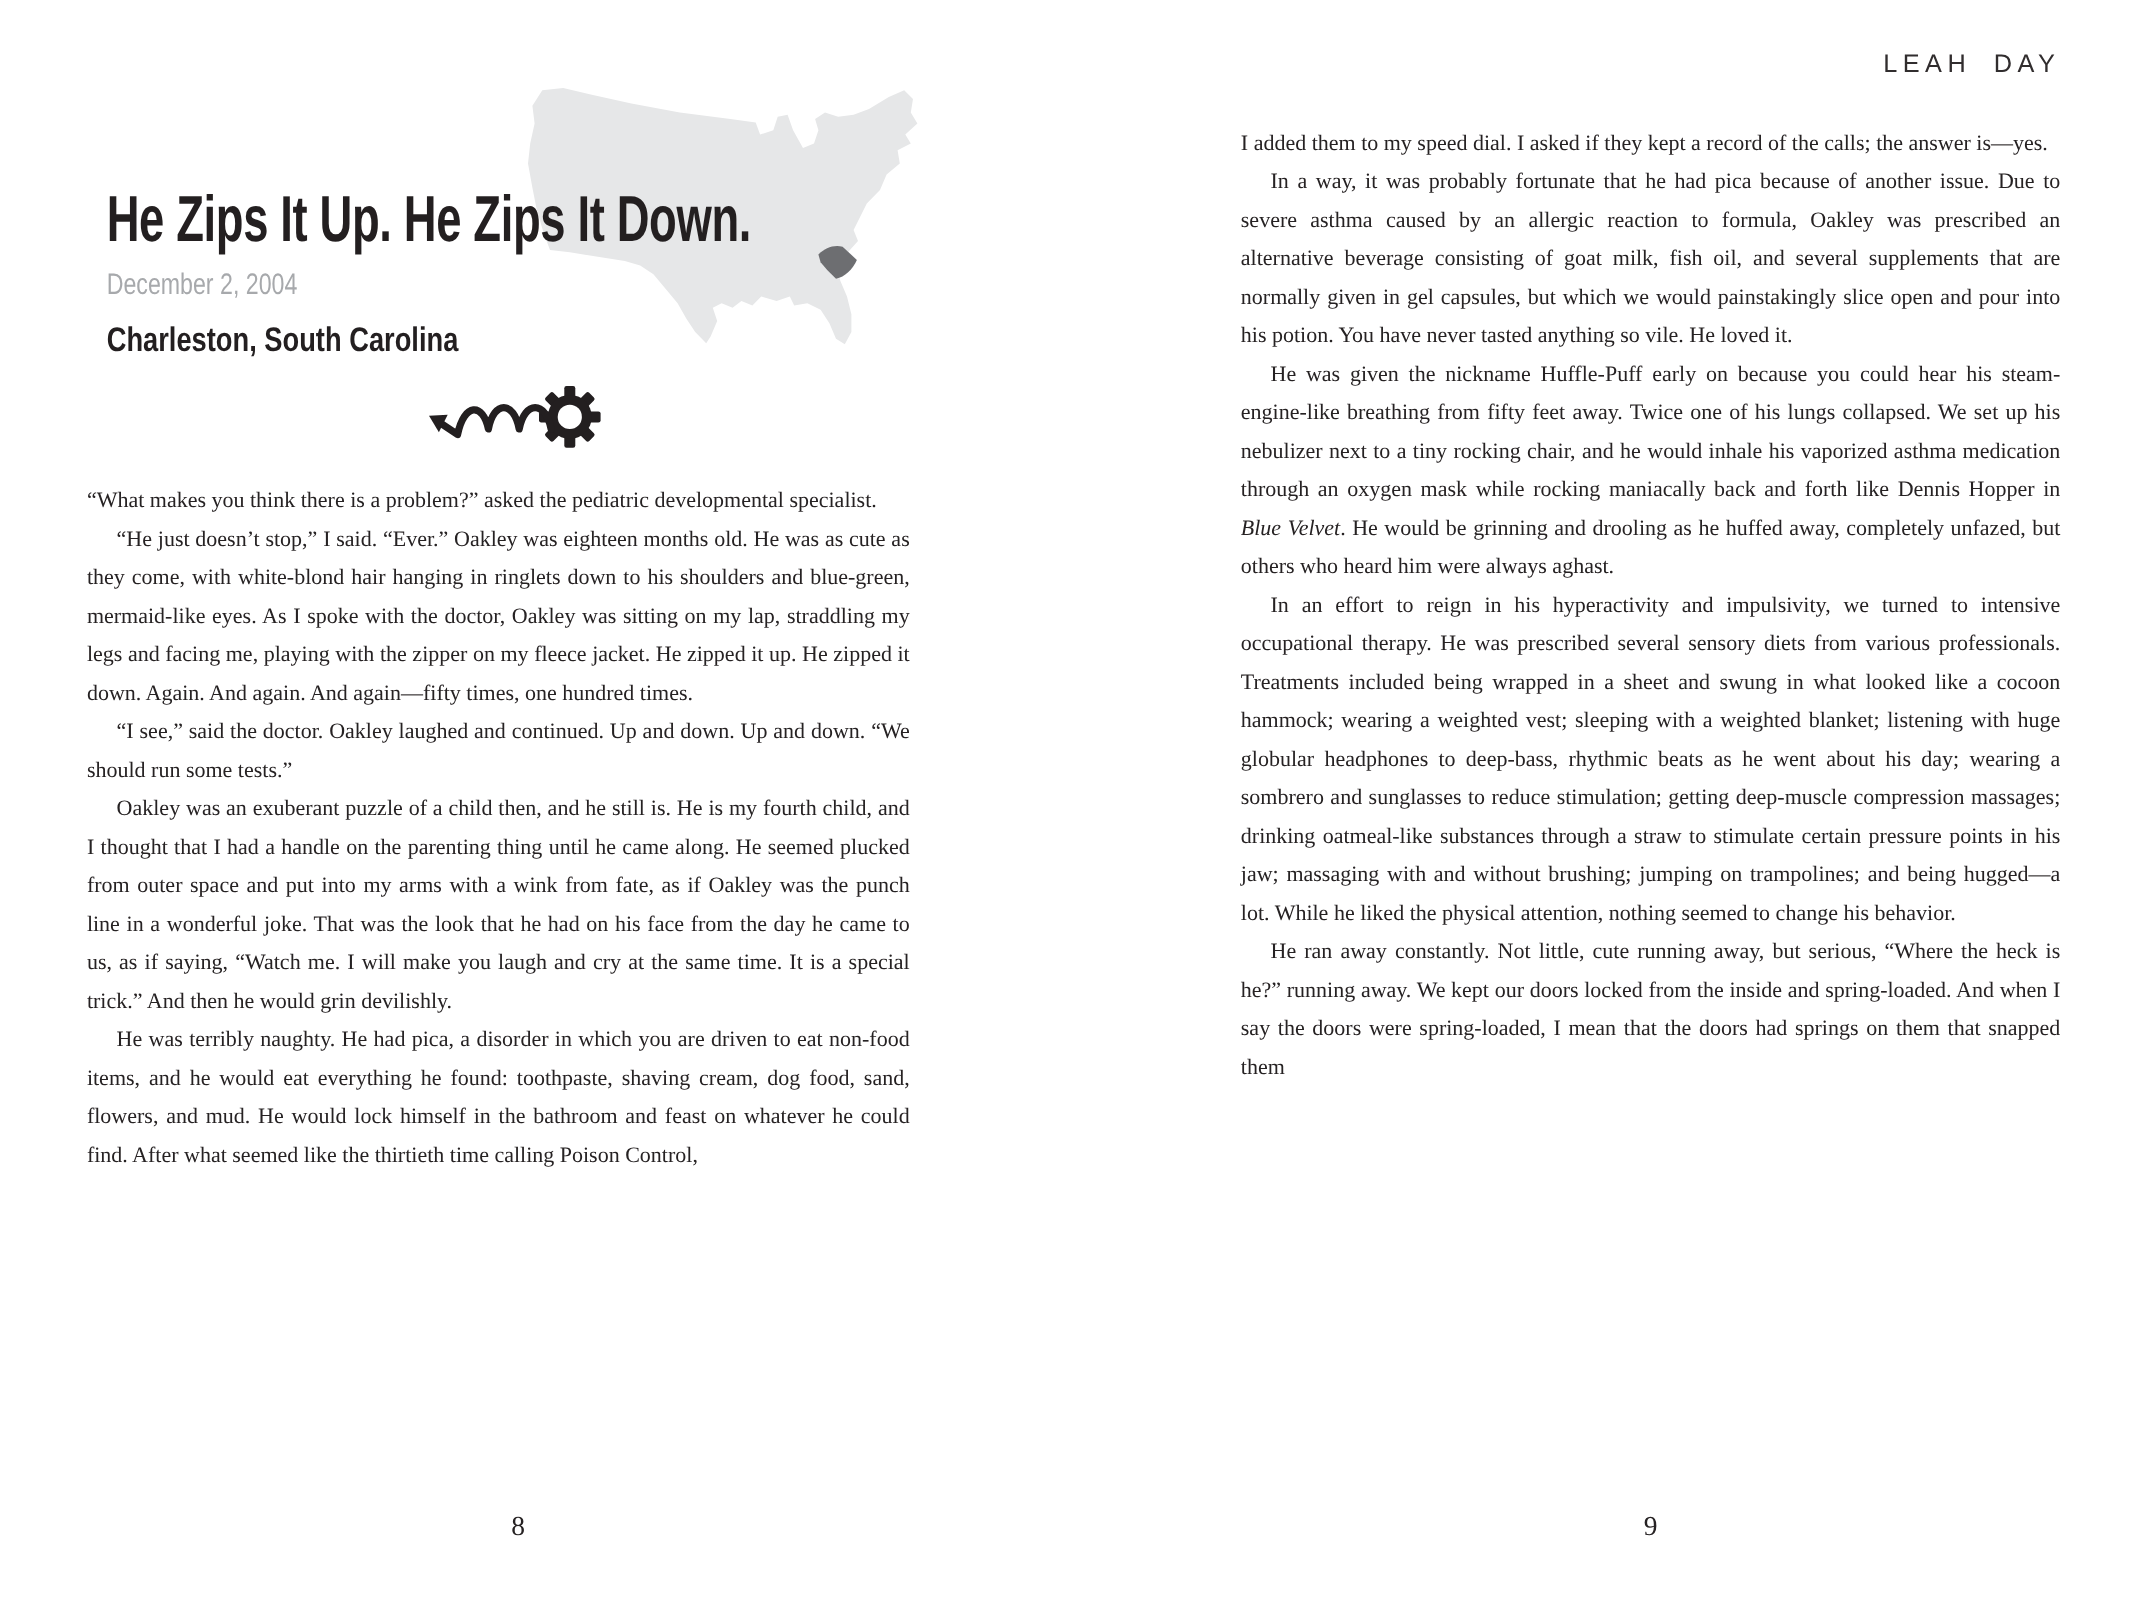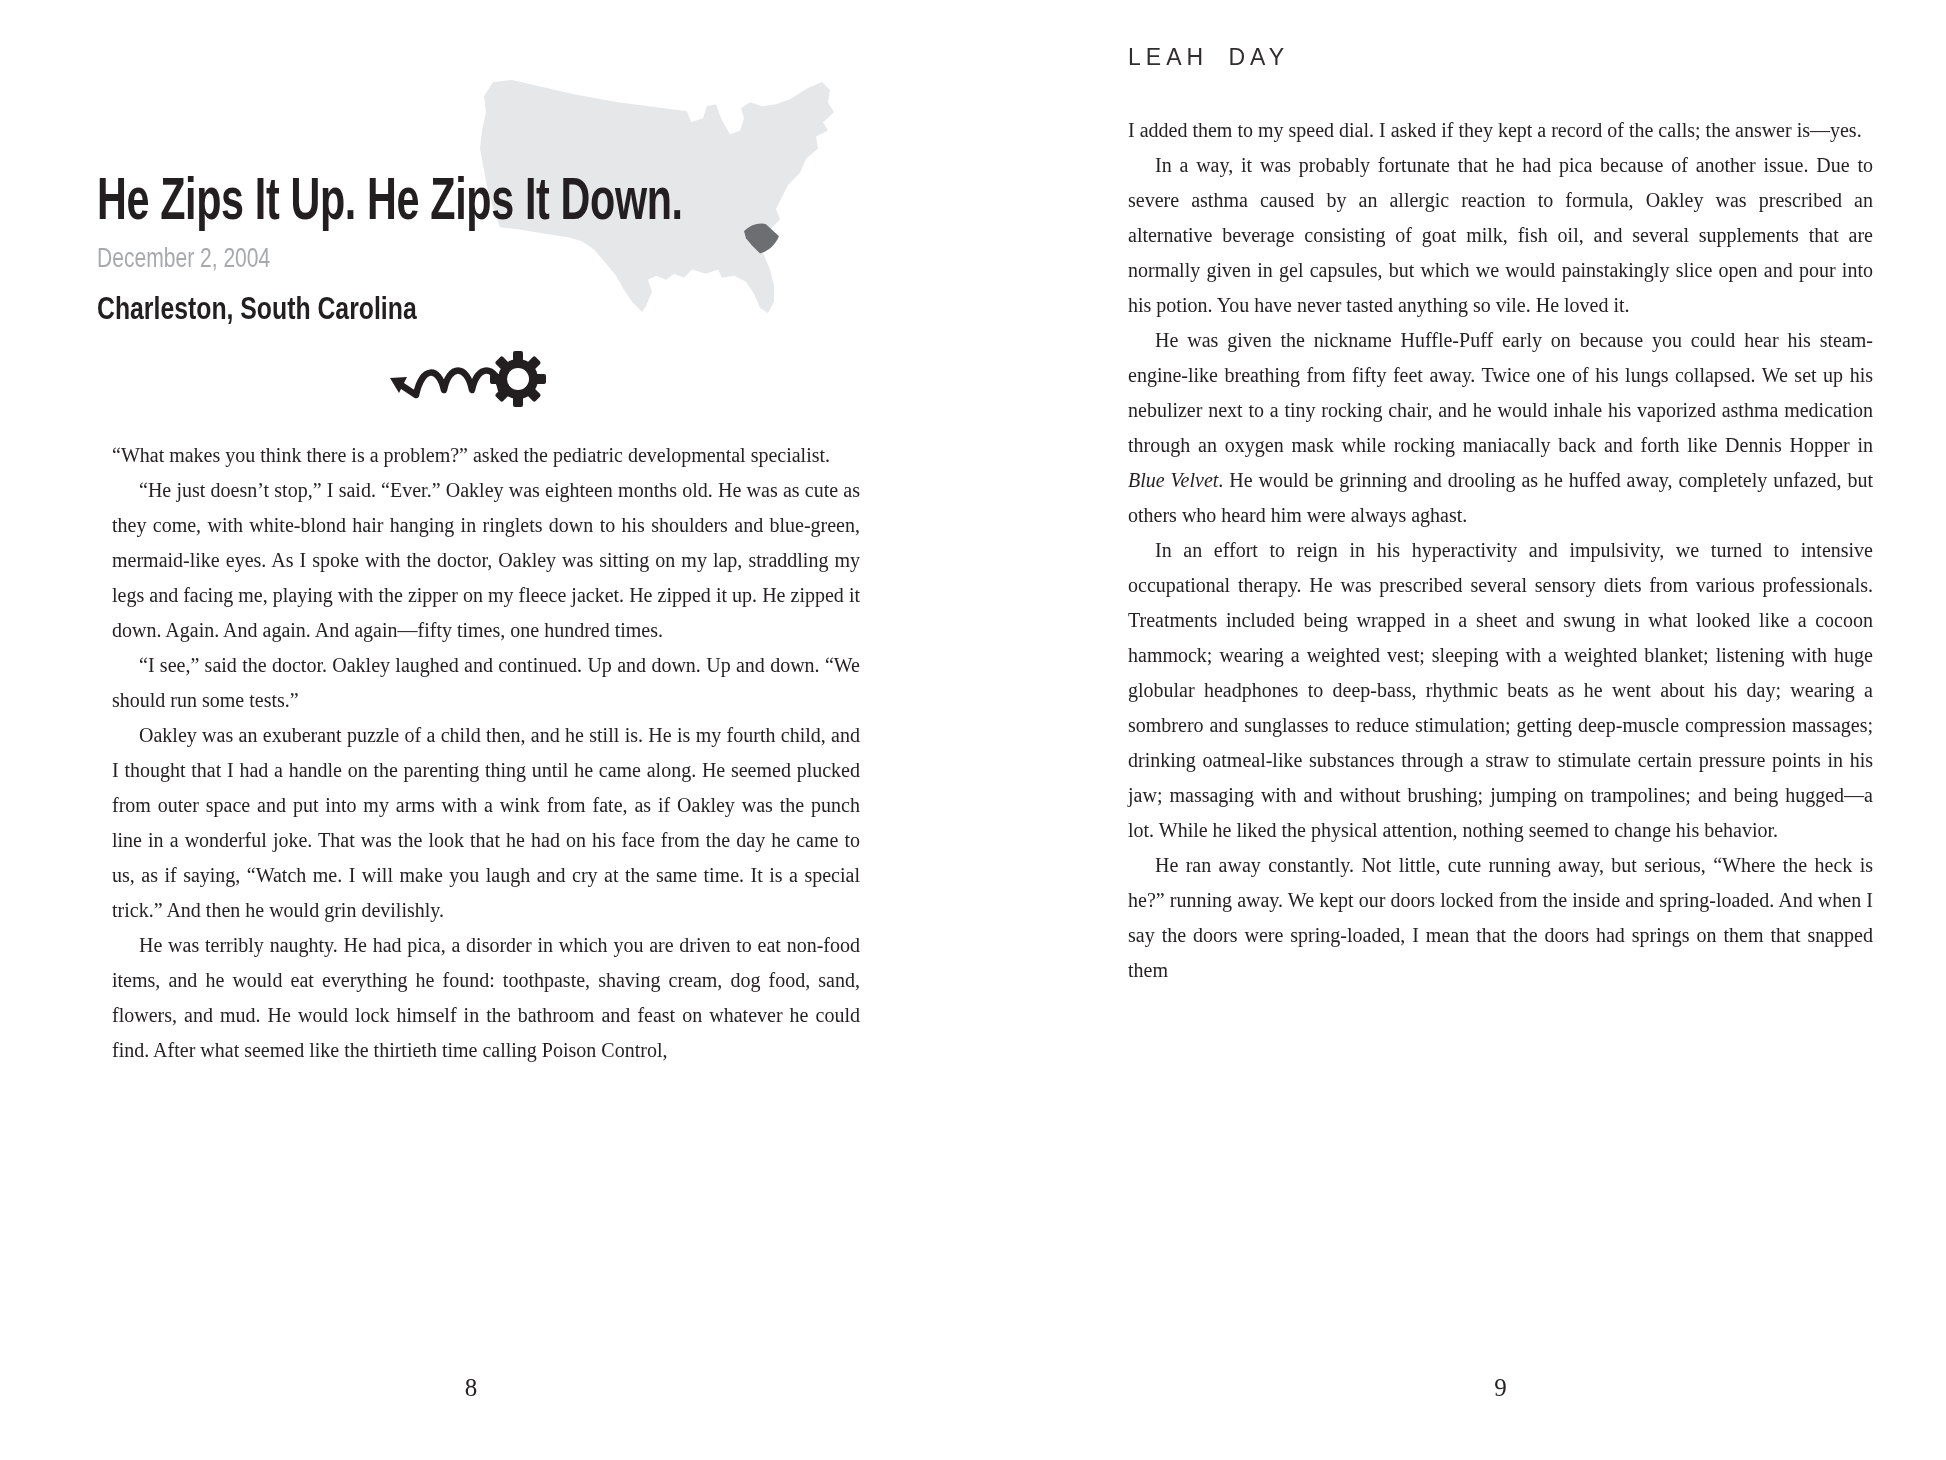--- a/index.html
+++ b/index.html
@@ -46,33 +46,33 @@
     color:var(--title-ink);
     transform:scaleX(0.80);transform-origin:0 50%;
     white-space:nowrap;
   }
   .ornament{position:absolute;left:380px;top:348px;width:170px;height:66px;z-index:2;}
   .orn-ink{fill:var(--title-ink);}
   .orn-stroke{fill:none;stroke:var(--title-ink);stroke-width:6.5;stroke-linecap:round;stroke-linejoin:round;}
   
   .running-header{
     position:absolute;left:1128px;top:44px;width:745px;
-    text-align:left;
+    text-align:right;
     font-family:"Liberation Sans", sans-serif;
     font-weight:400;font-size:23px;
     letter-spacing:5px;word-spacing:9px;
     color:#312d2e;
   }
   
   .body-col{
     position:absolute;width:748px;
     font-size:20px;line-height:35px;
     text-align:justify;
   }
-  .body-left{left:112px;top:438px;}
+  .body-left{left:79px;top:438px;}
   .body-right{left:1128px;top:113px;width:745px;}
   .para{margin:0;padding:0;}
   .para.indent{text-indent:27px;}
   .para em{}
   
   .folio{
     position:absolute;top:1374px;width:748px;
     text-align:center;font-size:25px;color:var(--ink);
   }
   .folio-left{left:97px;}

